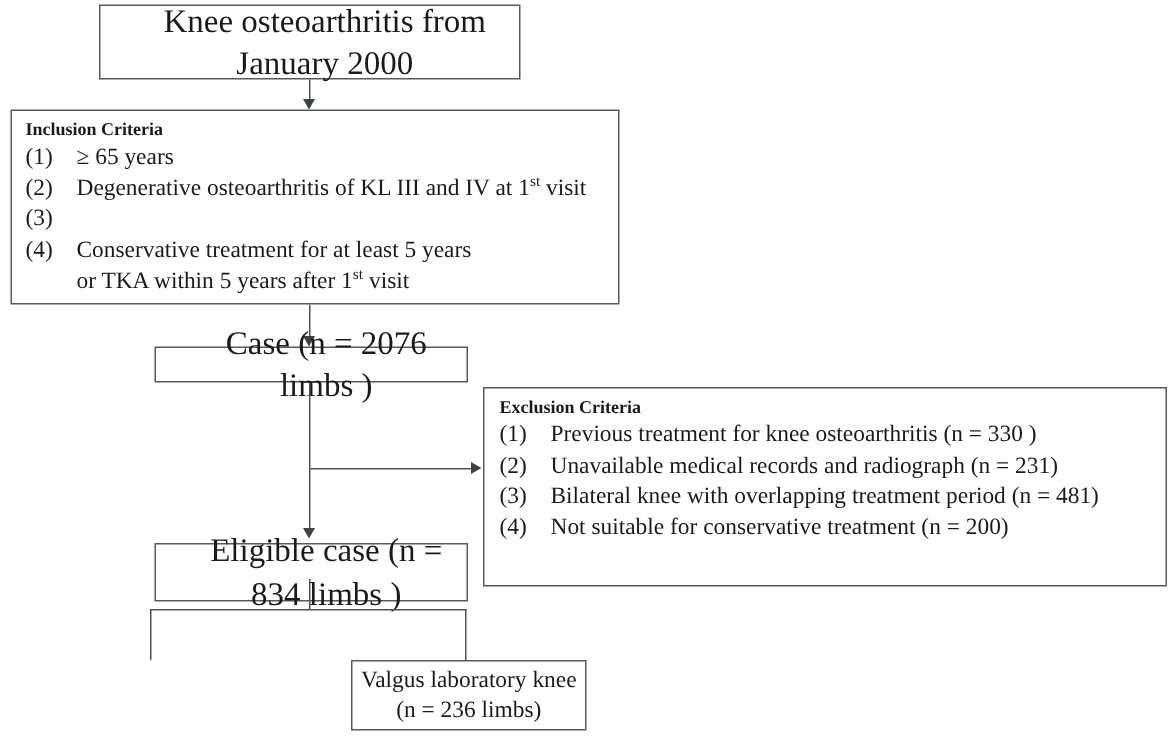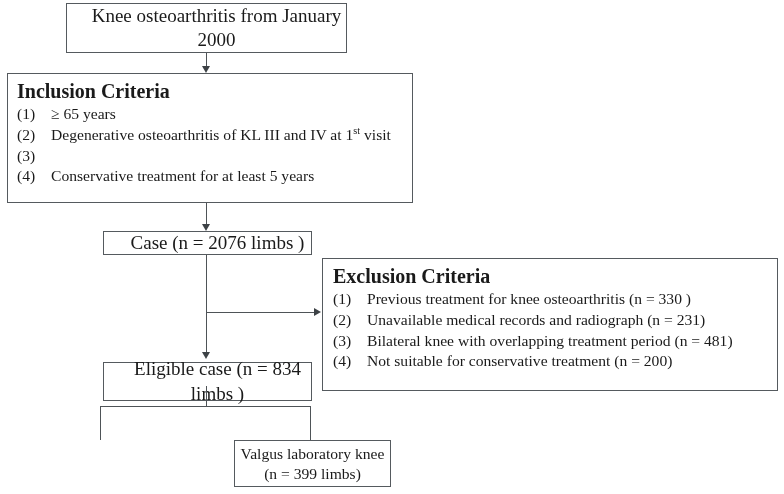--- a/index.html
+++ b/index.html
@@ -25,25 +25,25 @@
     box-sizing: border-box;
   }
   .box-centered {
     display: flex;
     flex-direction: column;
     align-items: center;
     justify-content: center;
     text-align: center;
     line-height: 1.28;
   }
-  .fs16 { font-size: 19px; padding-left: 20px; }
+  .fs16 { font-size: 22px; padding-left: 20px; }
   .fs15 { font-size: 15.6px; }
   .crit-title {
     font-weight: bold;
-    font-size: 20px;
+    font-size: 12px;
     line-height: 1.15;
     margin-bottom: 1px;
     white-space: nowrap;
   }
   .crit-list {
     font-size: 15.6px;
     line-height: 1.335;
   }
   .crit-row {
     display: flex;
@@ -115,20 +115,21 @@
         <span class="crit-num">(2)</span>
         <span class="crit-txt"><span>Degenerative osteoarthritis of KL III and IV at 1</span><sup>st</sup><span> visit</span></span>
       </div>
       <div class="crit-row">
         <span class="crit-num">(3)</span>
       </div>
       <div class="crit-row">
         <span class="crit-num">(4)</span>
         <span class="crit-txt"><span>Conservative treatment for at least 5 years</span></span>
       </div>
+      <div class="crit-sub"><span>or TKA within 5 years after 1</span><sup>st</sup><span> visit</span></div>
     </div>
   </div>
 
   <div class="vline" style="left:206px; top:203px; height:21px;"></div>
   <div class="arrow-down" style="left:202px; top:224px;"></div>
 
   <div class="box box-centered fs16" style="left:103px; top:231px; width:209px; height:24px;">
     <div>Case (n = 2076 limbs  )</div>
   </div>
 
@@ -165,16 +166,16 @@
   </div>
 
   <div class="vline" style="left:206px; top:386px; height:20px;"></div>
   <div class="hline" style="left:100px; top:406px; width:211px;"></div>
   <div class="vline" style="left:100px; top:406px; height:34px;"></div>
   <div class="vline" style="left:310px; top:406px; height:34px;"></div>
 
 
   <div class="box box-centered fs15" style="left:234px; top:440px; width:157px; height:47px;">
     <div>Valgus laboratory knee</div>
-    <div>(n = 399 limbs)</div>
+    <div>(n = 236 limbs)</div>
   </div>
 
 </div>
 
 </body></html>

